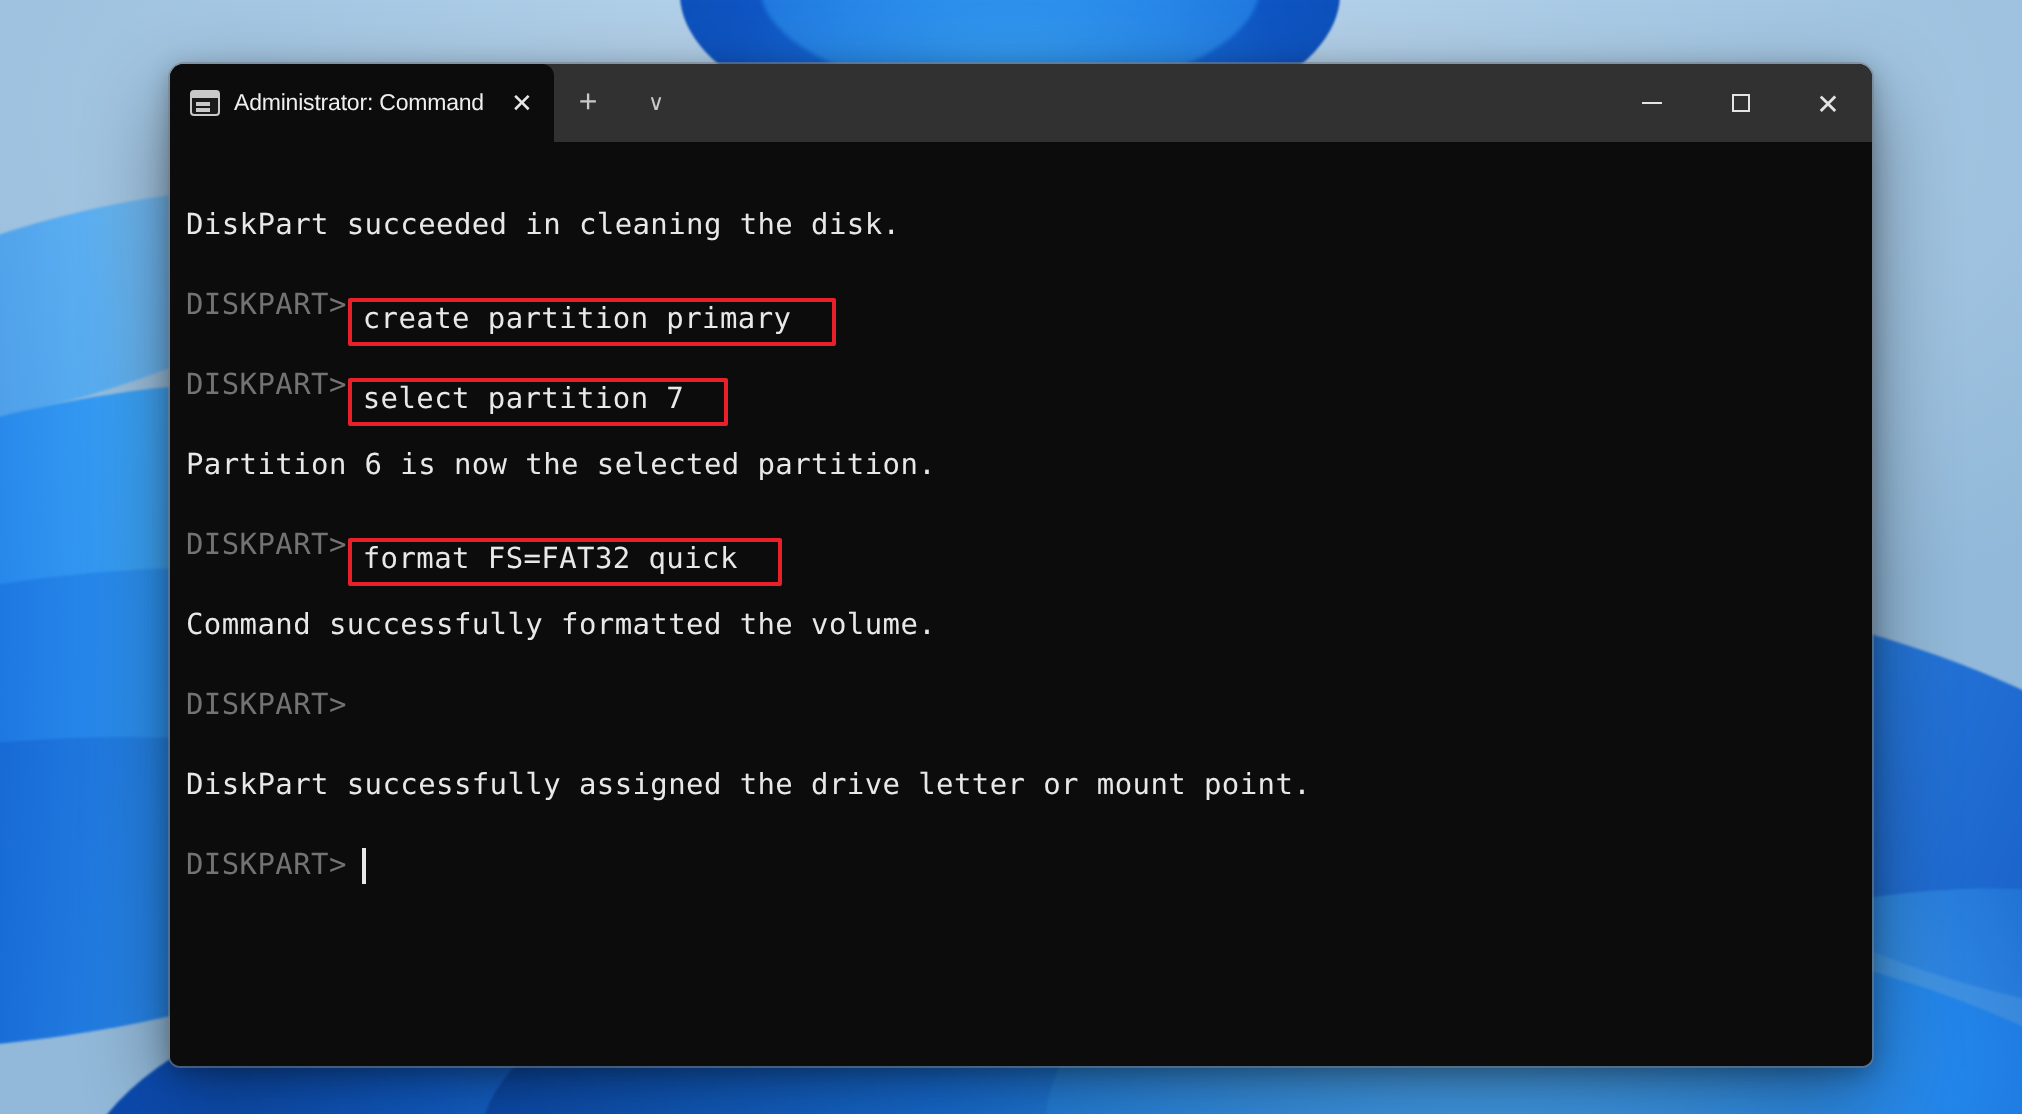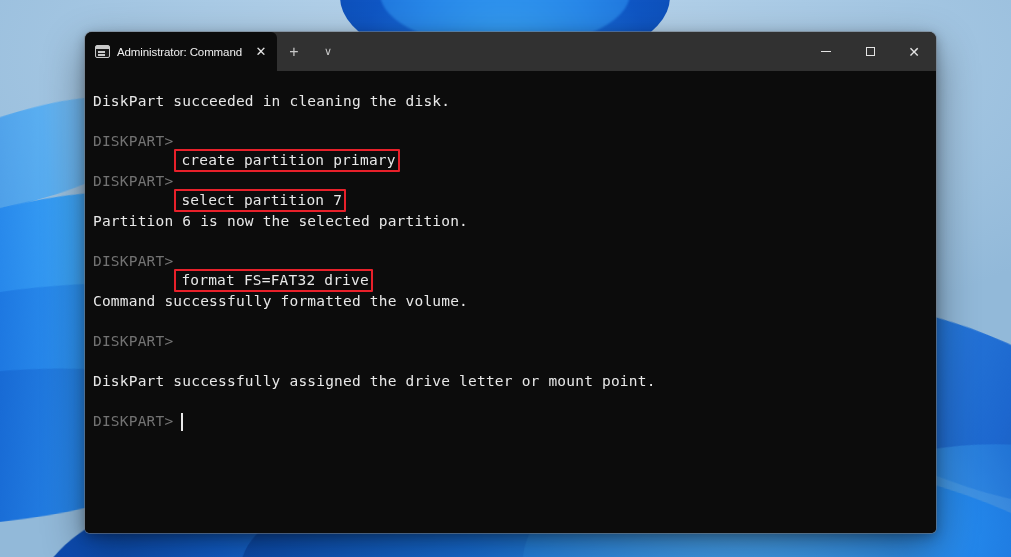--- a/index.html
+++ b/index.html
@@ -244,33 +244,33 @@
     flex: 1 1 auto;
     background: #0c0c0c;
     padding: 22px 0 0 8px;
     position: relative;
     overflow: hidden;
   }
 
   .line {
     height: 40px;
     display: flex;
-    align-items: flex-start;
+    align-items: center;
     font-family: "DejaVu Sans Mono", "Liberation Mono", monospace;
     font-size: 14.5px;
     color: #e8e8e8;
     white-space: pre;
     letter-spacing: 0.2px;
   }
 
   .prompt { color: #737373; }
 
   .cmd-box {
     border: 2px solid #e8202a;
-    padding: 1px 2px 2px 5px;
+    padding: 1px 20px 2px 5px;
     margin-left: 1px;
     display: inline-block;
     line-height: 1.12;
     border-radius: 1px;
     margin-top: 16px;
   }
 
   .cursor {
     display: inline-block;
     width: 2px;
@@ -341,21 +341,21 @@
       <span class="prompt">DISKPART&gt;</span>
       <span class="cmd-box">select partition 7</span>
     </div>
 
     <div class="line">
       <span>Partition 6 is now the selected partition.</span>
     </div>
 
     <div class="line">
       <span class="prompt">DISKPART&gt;</span>
-      <span class="cmd-box">format FS=FAT32 drive</span>
+      <span class="cmd-box">format FS=FAT32 quick</span>
     </div>
 
 
     <div class="line">
       <span>Command successfully formatted the volume.</span>
     </div>
 
     <div class="line">
       <span class="prompt">DISKPART&gt;</span>
     </div>

